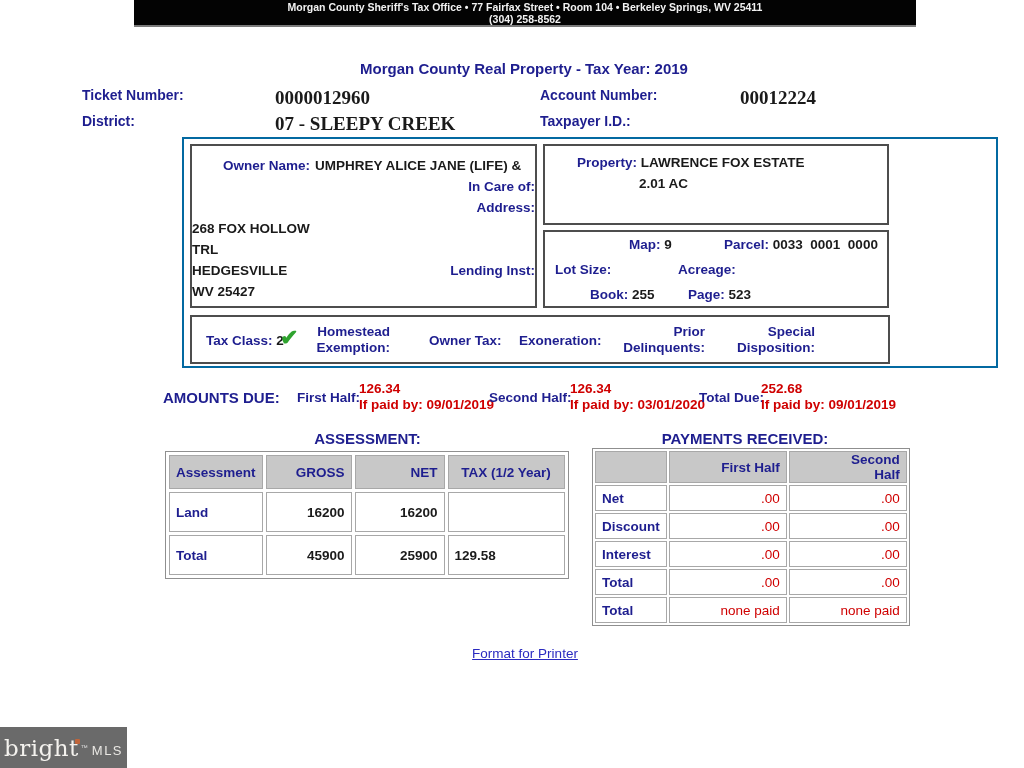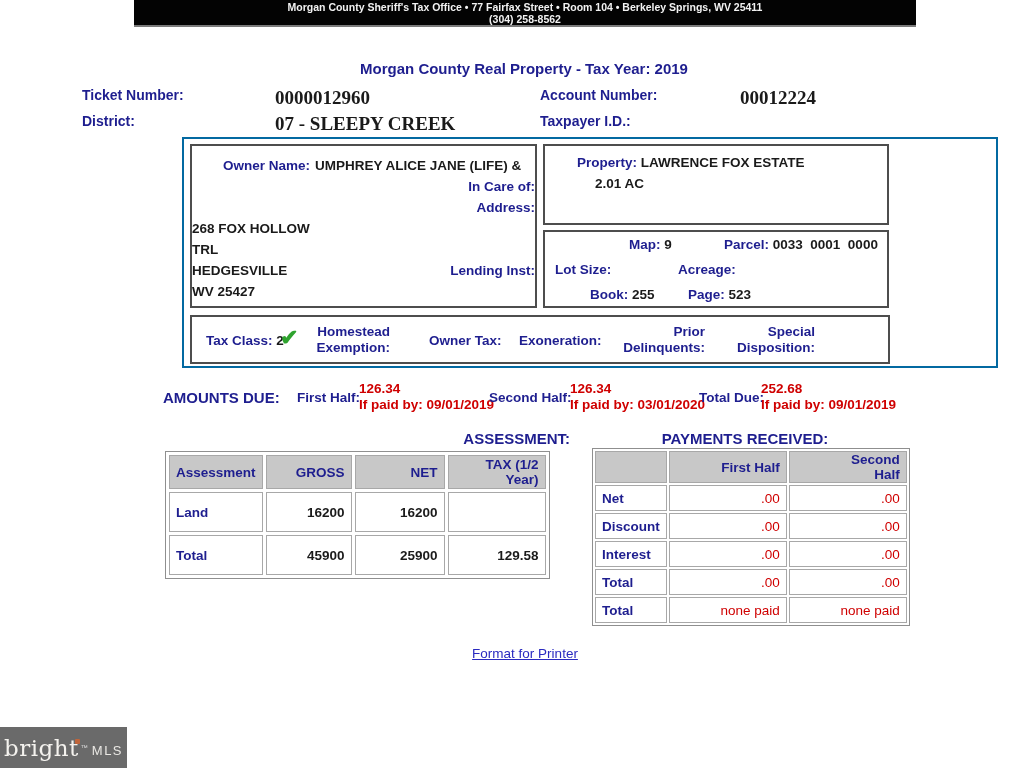--- a/index.html
+++ b/index.html
@@ -23,21 +23,21 @@
   .sumval { font-size:19px;font-family:Liberation Serif, serif; }
 
   
   #outer-box { left:168px; top:137px; width:816px; height:231px; border:2px solid #0369a1;margin-left:14px; }
   .innerbox { position:absolute; border:2px solid #4d4d4d; background:#fff; }
   #owner-box { left:6px; top:5px; width:347px; height:164px; padding-top:9px; }
   .owner-grid { display:grid; grid-template-columns:118px 1fr; column-gap:5px; line-height:21px; font-size:13.5px; }
   .owner-grid .lab { text-align:right; }
   #property-box { left:359px; top:5px; width:346px; height:81px; padding-top:9px; font-size:13.5px; }
   #prop-line1 { padding-left:32px; }
-  #prop-line2 { padding-left:50px; margin-top:6px; }
+  #prop-line2 { padding-left:94px; margin-top:6px; }
   #map-box { left:359px; top:91px; width:346px; height:78px; font-size:13.5px; }
   .map-row { position:relative; height:25px; }
   #map-box .map-rows { padding-top:5px; }
   #taxclass-box { left:6px; top:176px; width:700px; height:49px; font-size:13.5px; }
   .twoline { line-height:16px; text-align:right; }
   .vcenter { top:50%; transform:translateY(-50%); }
   #homestead-check { color:#2fa32f; font-size:22px; font-weight:bold; position:absolute;
                      left:88px; top:8px; }
   .pre { white-space:pre; }
 
@@ -52,21 +52,21 @@
   
   table { border-collapse:separate; border-spacing:3px; background:#fff; border:1px solid #8f8f8f; }
   td, th { border:1px solid #a8a8a8; font-size:13.5px; padding:0 6px; }
   th { background:#c8c8c8; }
   #assess-table { position:absolute; left:165px; top:451px; }
   #assess-table th { height:34px; text-align:center; }
   #assess-table td { height:40px; }
   #assess-table .c0 { width:92px; text-align:left; }
   #assess-table .c1 { width:86px; text-align:right; }
   #assess-table .c2 { width:90px; text-align:right; }
-  #assess-table .c3 { width:98px; text-align:right; }
+  #assess-table .c3 { width:117px; }
   #pay-table { position:absolute; left:592px; top:448px; border-spacing:2px; }
   #pay-table th { height:24px; text-align:left; padding-left:8px; }
   #pay-table td { height:26px; }
   #pay-table .c0 { width:62px; text-align:left; }
   #pay-table .c1 { width:118px; text-align:right; }
   #pay-table .c2 { width:118px; text-align:right;padding-left:35px; }
   #pay-table .paynum { font-weight:normal; color:#cf0000; }
 
   #printer-link-wrap { top:644px; left:165px; width:720px; text-align:center; }
   #printer-link { color:#2a2ac0; font-size:13.5px; font-weight:normal;
@@ -205,21 +205,21 @@
       <span>126.34</span><br>
       <span>If paid by: 03/01/2020</span>
     </span>
     <span class="abs navy vcenter" style="left:699px; font-size:13.5px;">Total Due:</span>
     <span class="abs redblock vcenter redval" style="left:761px;">
       <span>252.68</span><br>
       <span>If paid by: 09/01/2019</span>
     </span>
   </div>
 
-  <div class="abs navy sectitle" style="top:430px; left:165px; width:405px; text-align:right;">ASSESSMENT:</div>
+  <div class="abs navy sectitle" style="top:430px; left:165px; width:405px; text-align:center;">ASSESSMENT:</div>
   <table id="assess-table">
     <tbody>
         <tr>
       <th class="c0 navy">Assessment</th>
       <th class="c1 navy">GROSS</th>
       <th class="c2 navy">NET</th>
       <th class="c3 navy">TAX (1/2 Year)</th>
     </tr>
     <tr>
       <td class="c0 navy">Land</td>

